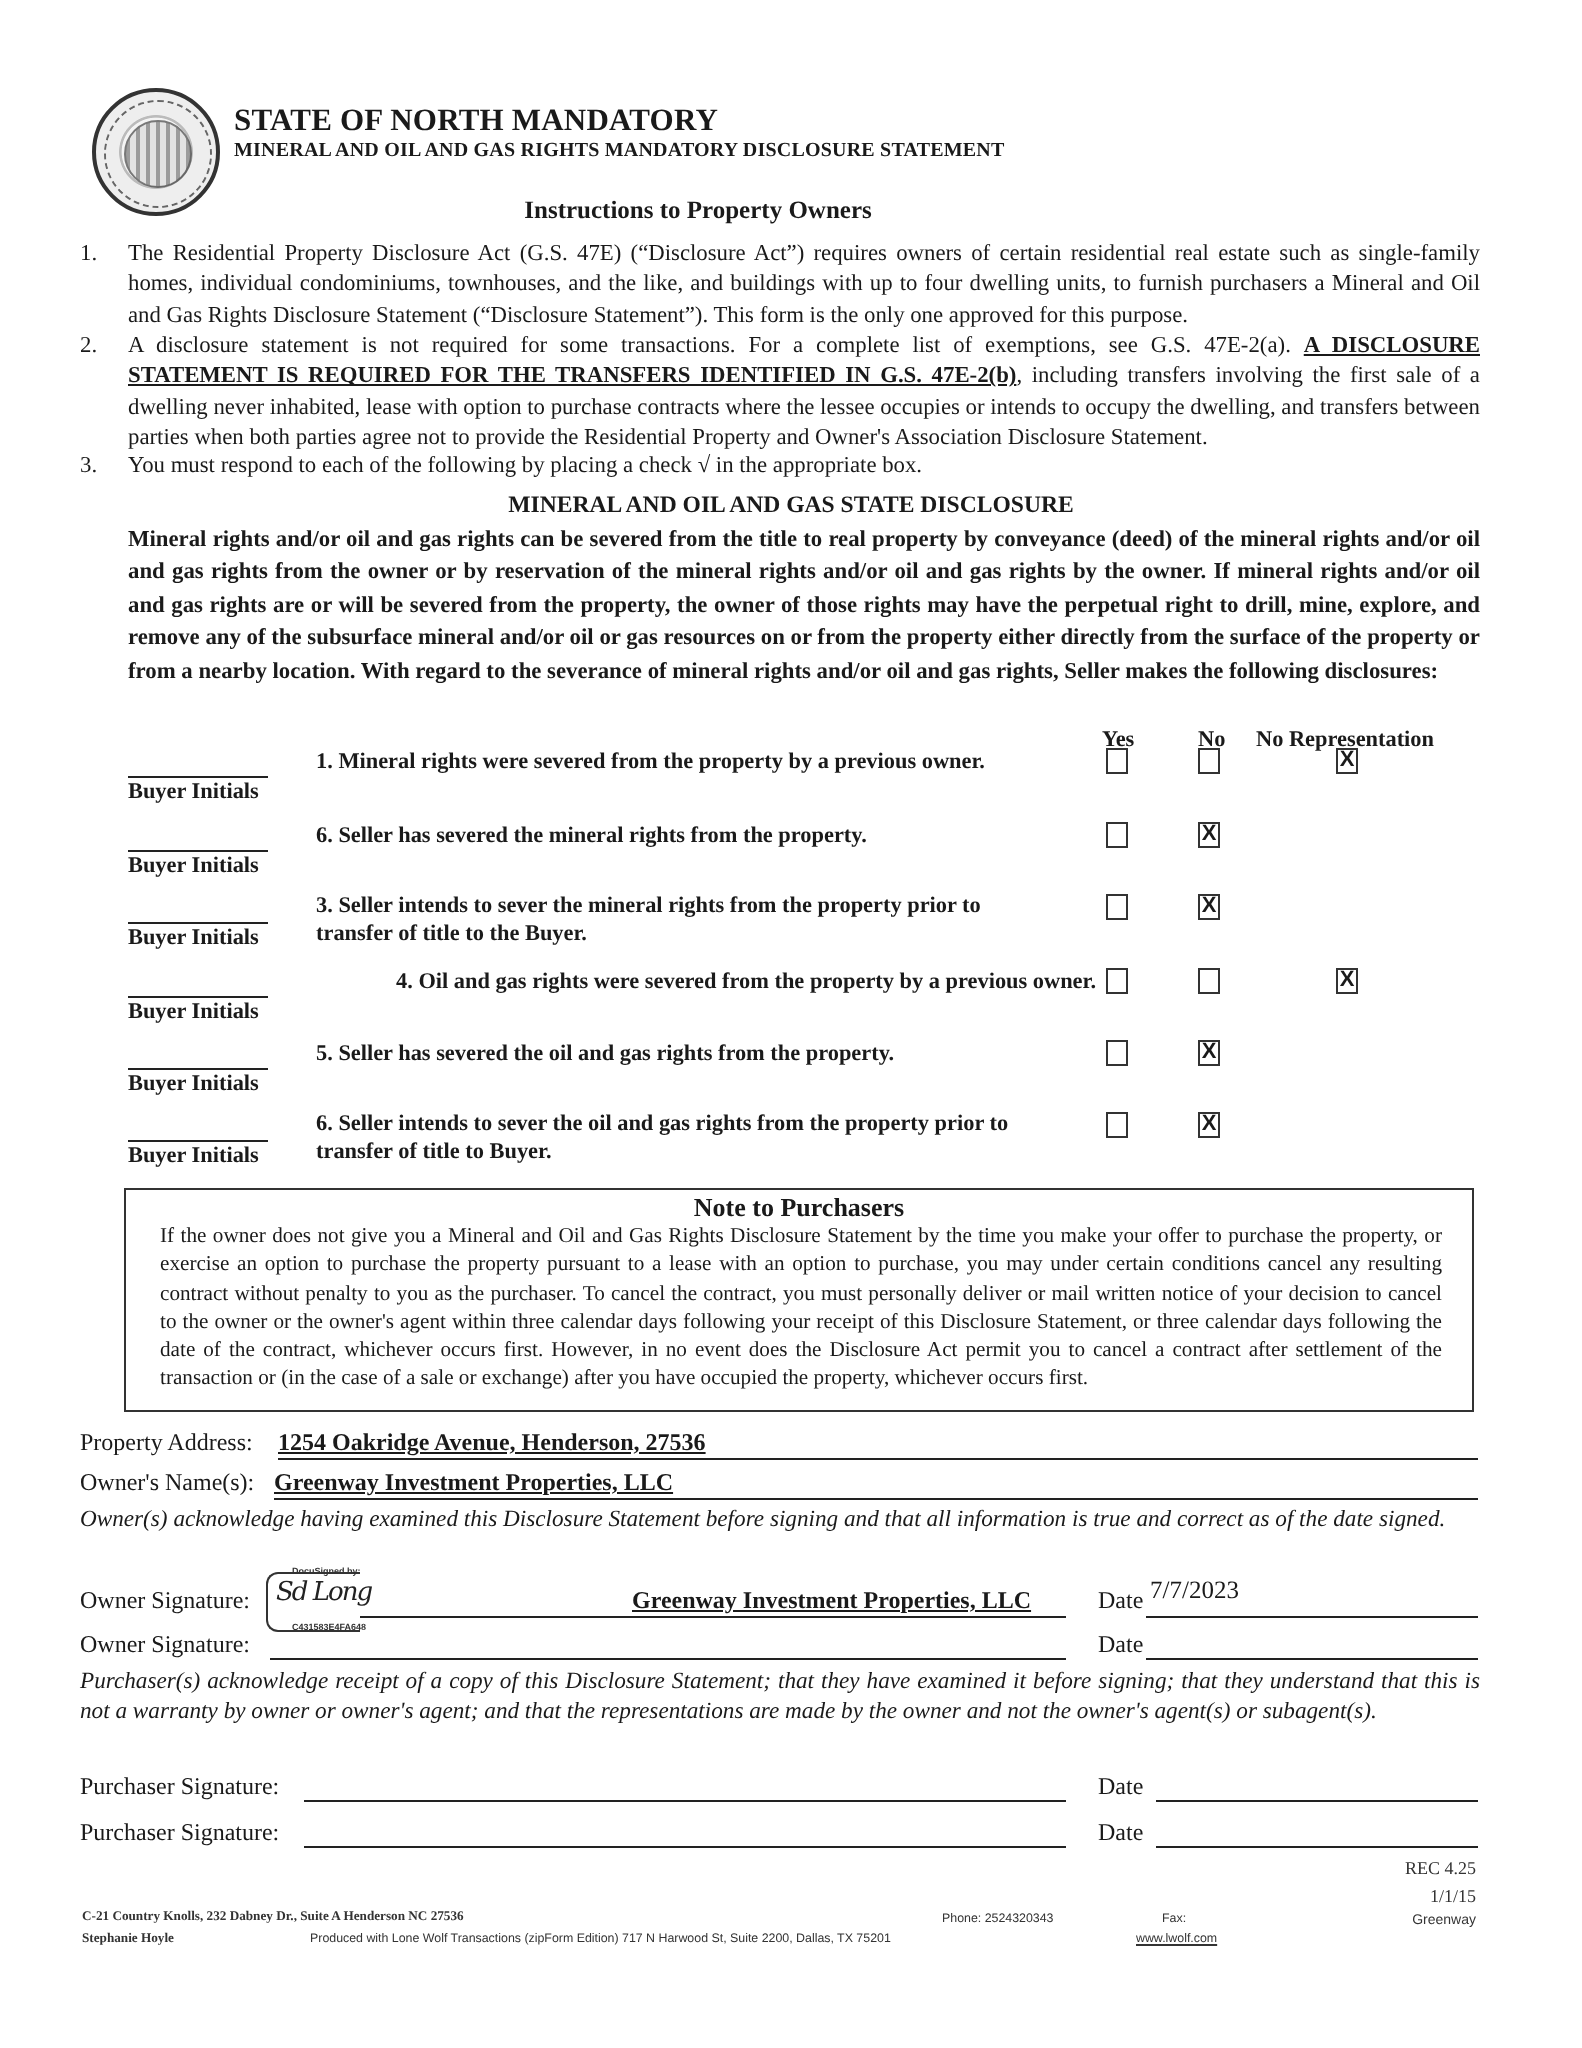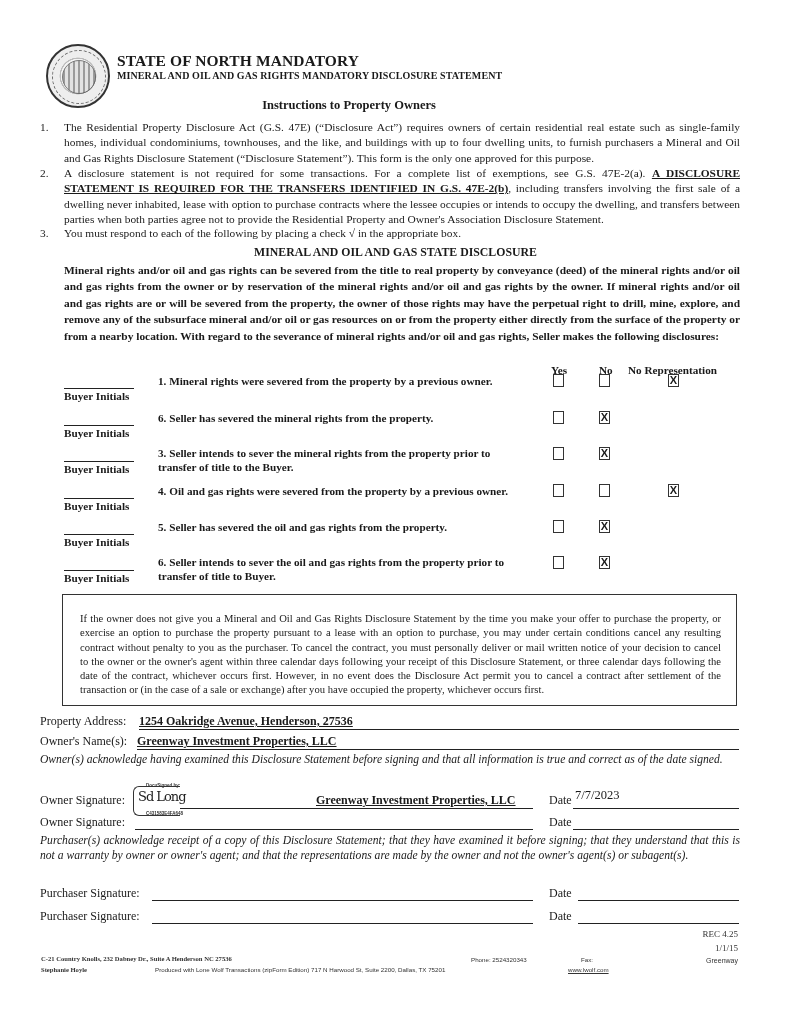--- a/index.html
+++ b/index.html
@@ -23,21 +23,21 @@
   .cb { position:absolute; width:11px; height:13px; border:1px solid #333; box-sizing:border-box; font-family:"Liberation Sans", sans-serif; font-size:11px; line-height:11px; text-align:center; font-weight:bold; }
   .note { left:62px; top:594px; width:675px; height:112px; border:1px solid #333; box-sizing:border-box; }
   .note-h { position:absolute; left:0; width:100%; top:1px; text-align:center; font-size:13px; font-weight:bold; }
   .note-b { position:absolute; left:17px; width:641px; top:17px; font-size:10.6px; line-height:14.3px; text-align:justify; }
   .lbl { position:absolute; font-size:12px; }
   .val { position:absolute; font-size:12px; font-weight:bold; text-decoration:underline; }
   .uline { position:absolute; border-top:1px solid #222; }
   .ital { position:absolute; left:40px; width:700px; font-size:11.6px; line-height:15px; font-style:italic; text-align:justify; }
   .sigbox { position:absolute; left:133px; top:786px; width:46px; height:28px; border:1.5px solid #333; border-right:none; border-radius:6px 0 0 6px; }
   .sigtag { position:absolute; font-family:"Liberation Sans", sans-serif; font-size:4.5px; font-weight:bold; color:#333; }
-  .sig-scrawl { position:absolute; left:138px; top:789px; font-family:"DejaVu Serif", serif; font-size:13px; color:#222; letter-spacing:-1px; }
+  .sig-scrawl { position:absolute; left:138px; top:789px; font-family:"DejaVu Serif", serif; font-style:italic; font-size:13px; color:#222; letter-spacing:-1px; }
   .foot { position:absolute; font-family:"Liberation Sans", sans-serif; font-size:6.2px; color:#333; }
   .foot-b { font-weight:bold; font-family:"Liberation Serif", serif; font-size:6.6px; }
   .rec { position:absolute; right:53px; text-align:left; font-size:9px; color:#333; }
 </style>
 </head>
 <body>
 
 <div class="abs seal"></div>
 <div class="abs title1">STATE OF NORTH MANDATORY</div>
 <div class="abs title2">MINERAL AND OIL AND GAS RIGHTS MANDATORY DISCLOSURE STATEMENT</div>
@@ -72,37 +72,38 @@
     <div class="q-text" style="top: 411px;">6. Seller has severed the mineral rights from the property.</div>
     <div class="cb" style="left: 553px; top: 411px;"></div>
     <div class="cb" style="left: 599px; top: 411px;">X</div>
     <div class="q-line" style="top: 461px;"></div>
     <div class="q-init" style="top: 463px;">Buyer Initials</div>
     <div class="q-text" style="top: 446px;">3. Seller intends to sever the mineral rights from the property prior to transfer of title to the Buyer.</div>
     <div class="cb" style="left: 553px; top: 447px;"></div>
     <div class="cb" style="left: 599px; top: 447px;">X</div>
     <div class="q-line" style="top: 498px;"></div>
     <div class="q-init" style="top: 500px;">Buyer Initials</div>
-    <div class="q-text" style="top: 484px;">4. Oil and gas rights were severed from the property by a previous owner.</div>
+    <div class="q-text" style="top: 484px; margin-left: 40px;">4. Oil and gas rights were severed from the property by a previous owner.</div>
     <div class="cb" style="left: 553px; top: 484px;"></div>
     <div class="cb" style="left: 599px; top: 484px;"></div>
     <div class="cb" style="left: 668px; top: 484px;">X</div>
     <div class="q-line" style="top: 534px;"></div>
     <div class="q-init" style="top: 536px;">Buyer Initials</div>
     <div class="q-text" style="top: 520px;">5. Seller has severed the oil and gas rights from the property.</div>
     <div class="cb" style="left: 553px; top: 520px;"></div>
     <div class="cb" style="left: 599px; top: 520px;">X</div>
     <div class="q-line" style="top: 570px;"></div>
     <div class="q-init" style="top: 572px;">Buyer Initials</div>
     <div class="q-text" style="top: 555px;">6. Seller intends to sever the oil and gas rights from the property prior to transfer of title to Buyer.</div>
     <div class="cb" style="left: 553px; top: 556px;"></div>
     <div class="cb" style="left: 599px; top: 556px;">X</div>
   </div>
 
 <div class="abs note">
+  <div class="note-h">Note to Purchasers</div>
   <div class="note-b">If the owner does not give you a Mineral and Oil and Gas Rights Disclosure Statement by the time you make your offer to purchase the property, or exercise an option to purchase the property pursuant to a lease with an option to purchase, you may under certain conditions cancel any resulting contract without penalty to you as the purchaser. To cancel the contract, you must personally deliver or mail written notice of your decision to cancel to the owner or the owner's agent within three calendar days following your receipt of this Disclosure Statement, or three calendar days following the date of the contract, whichever occurs first. However, in no event does the Disclosure Act permit you to cancel a contract after settlement of the transaction or (in the case of a sale or exchange) after you have occupied the property, whichever occurs first.</div>
 </div>
 
 <div class="lbl" style="left:40px;top:714px">Property Address:</div>
 <div class="val" style="left:139px;top:714px">1254 Oakridge Avenue, Henderson,   27536</div>
 <div class="uline" style="left:139px;top:729px;width:600px"></div>
 
 <div class="lbl" style="left:40px;top:734px">Owner's Name(s):</div>
 <div class="val" style="left:137px;top:734px">Greenway Investment Properties, LLC</div>
 <div class="uline" style="left:137px;top:749px;width:602px"></div>

